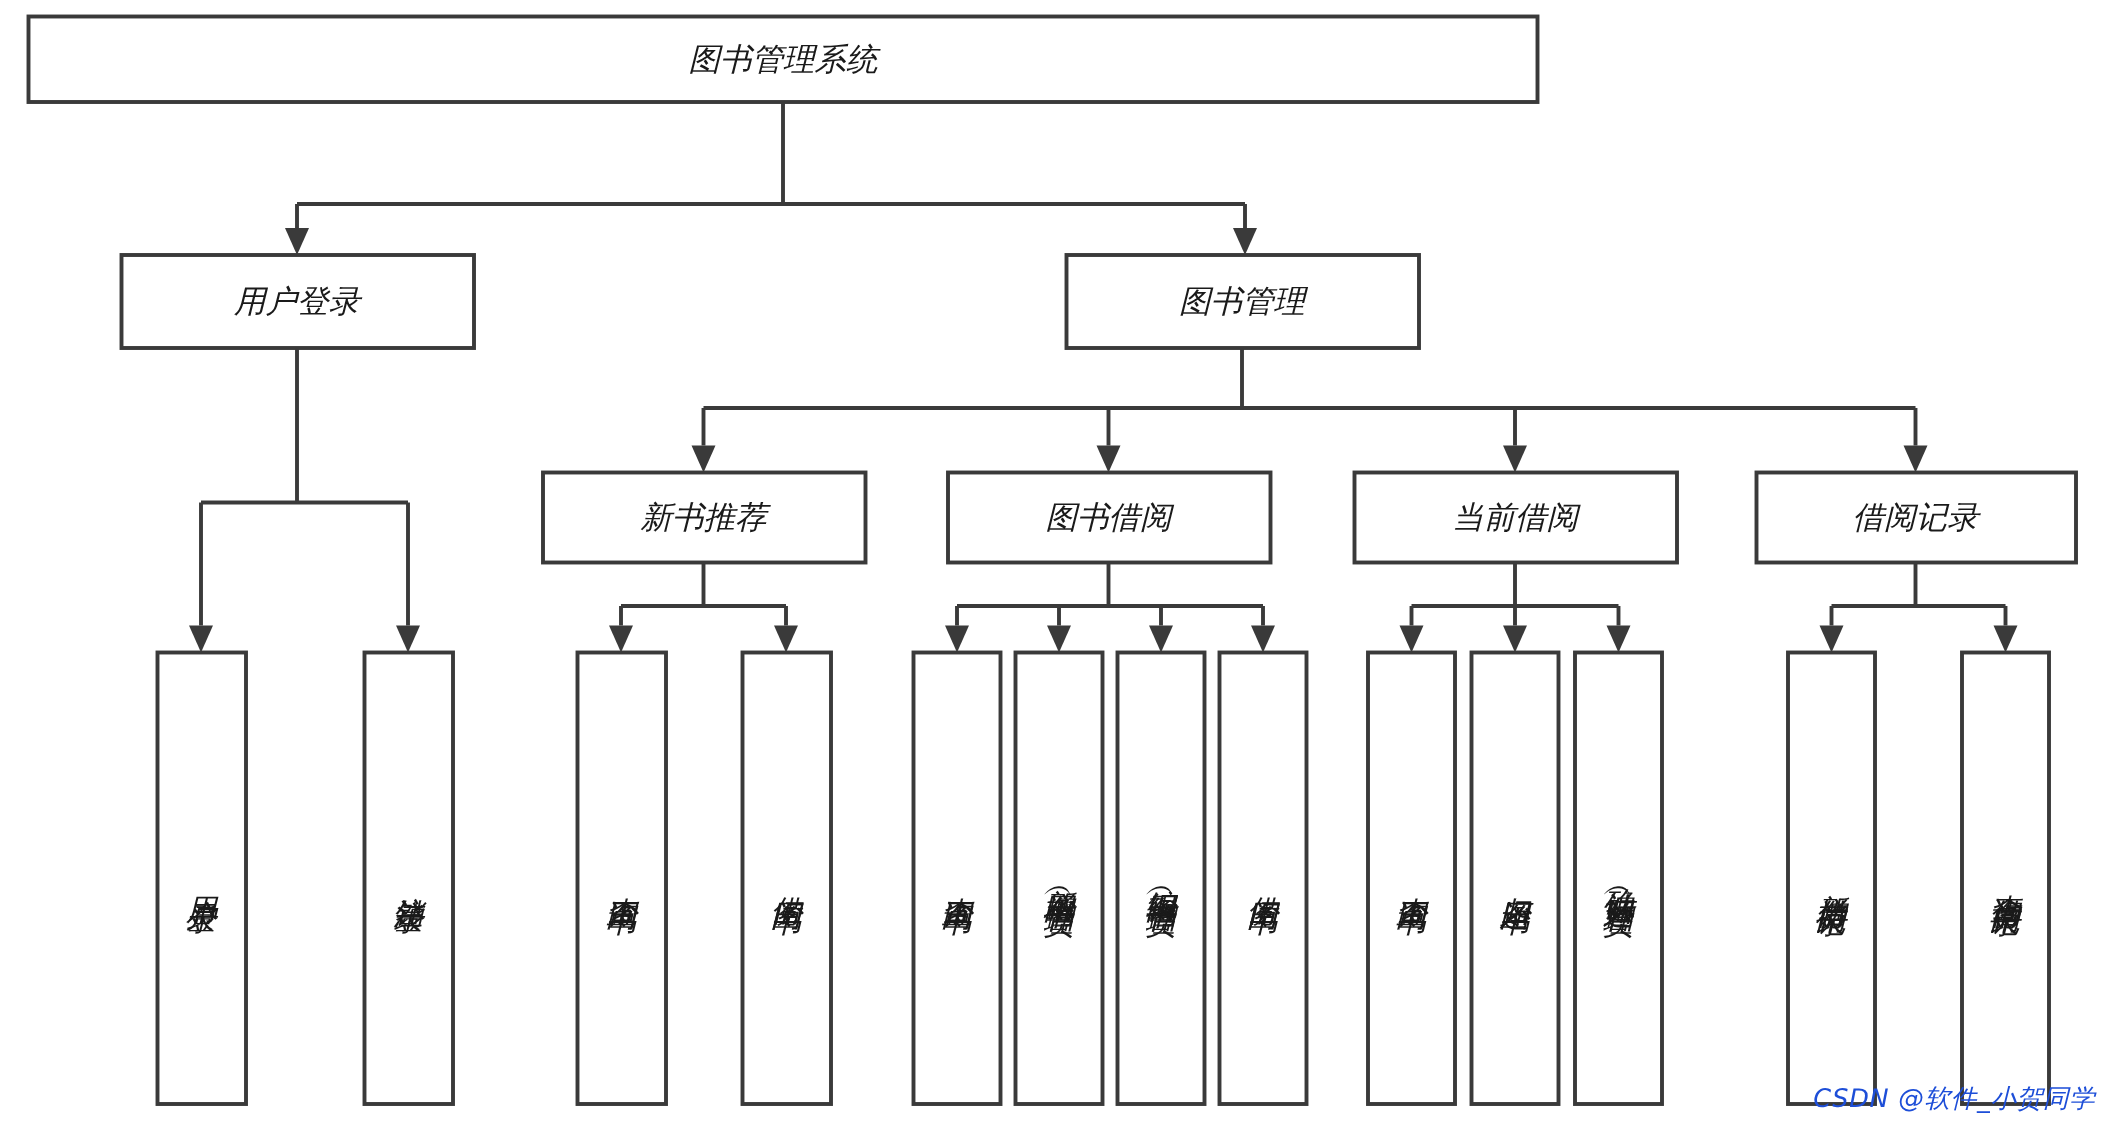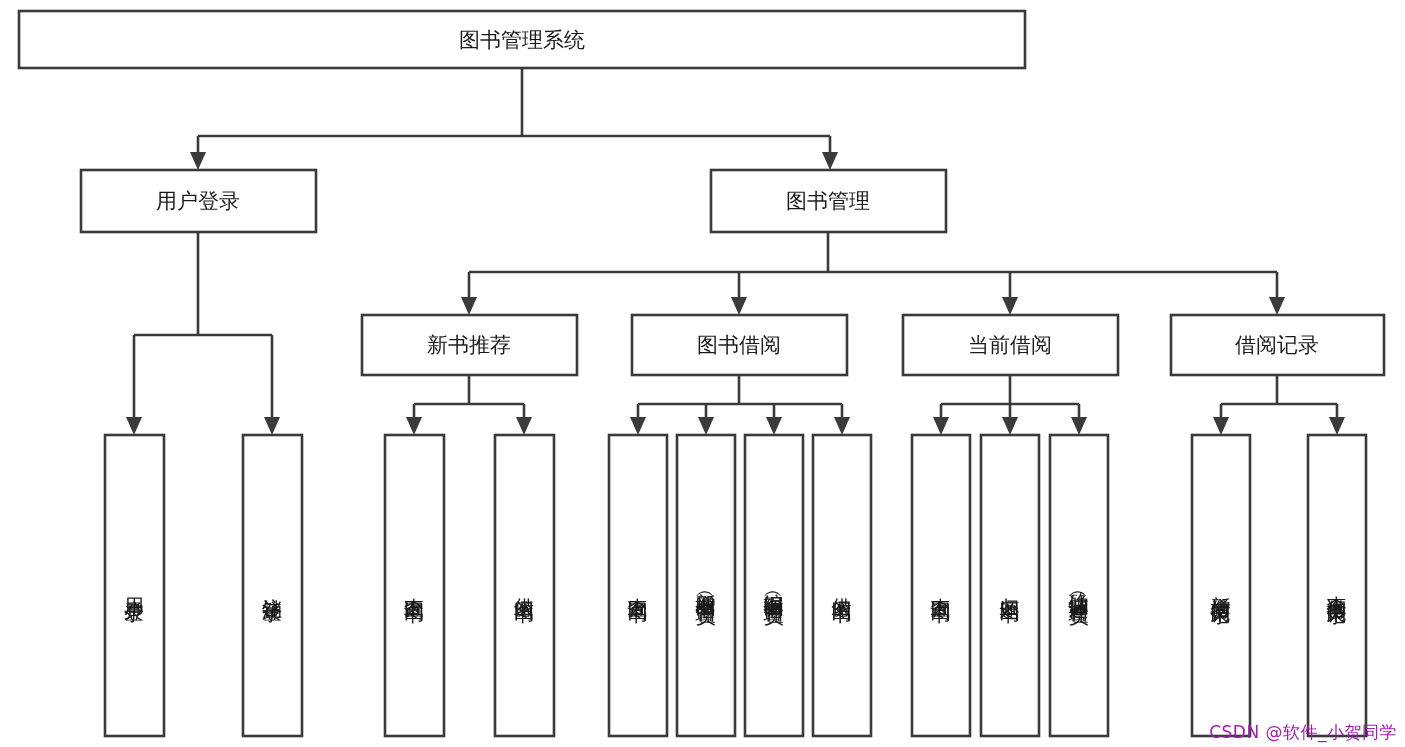--- a/index.html
+++ b/index.html
@@ -11,20 +11,21 @@
     width: 1405px;
     height: 747px;
     font-family: "DejaVu Sans", "Liberation Sans", sans-serif;
     overflow: hidden;
   }
   #diagram-root {
     position: relative;
     width: 1405px;
     height: 747px;
     background: #ffffff;
+    font-style: italic;
   }
   svg#flow-svg {
     position: absolute;
     left: 0;
     top: 0;
     width: 1405px;
     height: 747px;
   }
   .node-box {
     fill: #ffffff;
@@ -62,21 +63,21 @@
     letter-spacing: 2px;
     line-height: 1;
     pointer-events: none;
   }
   .watermark {
     position: absolute;
     right: 8px;
     bottom: 3px;
     font-family: "DejaVu Sans", "Liberation Sans", sans-serif;
     font-size: 17px;
-    color: #a21caf;
+    color: #1d4ed8;
     white-space: nowrap;
     letter-spacing: 0.5px;
   }
 </style>
 </head>
 <body>
 
 <div id="diagram-root">
 
   <svg id="flow-svg" viewBox="0 0 1405 747">

